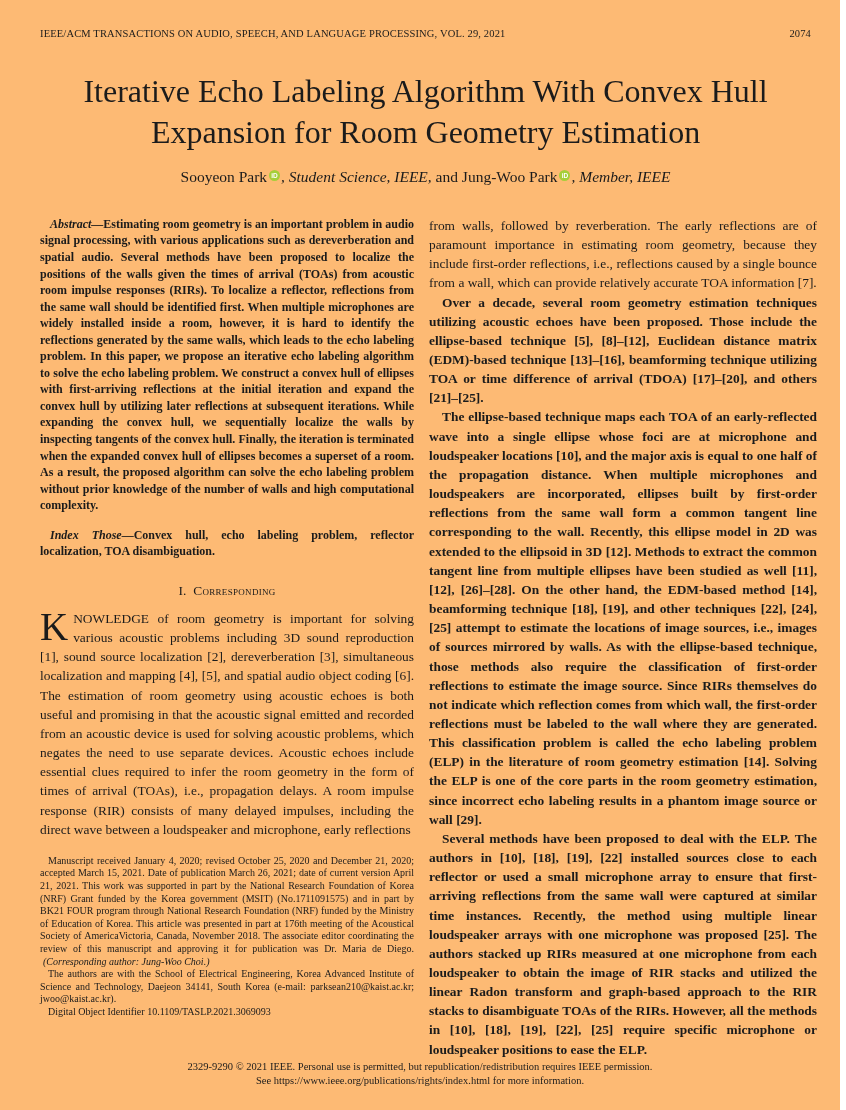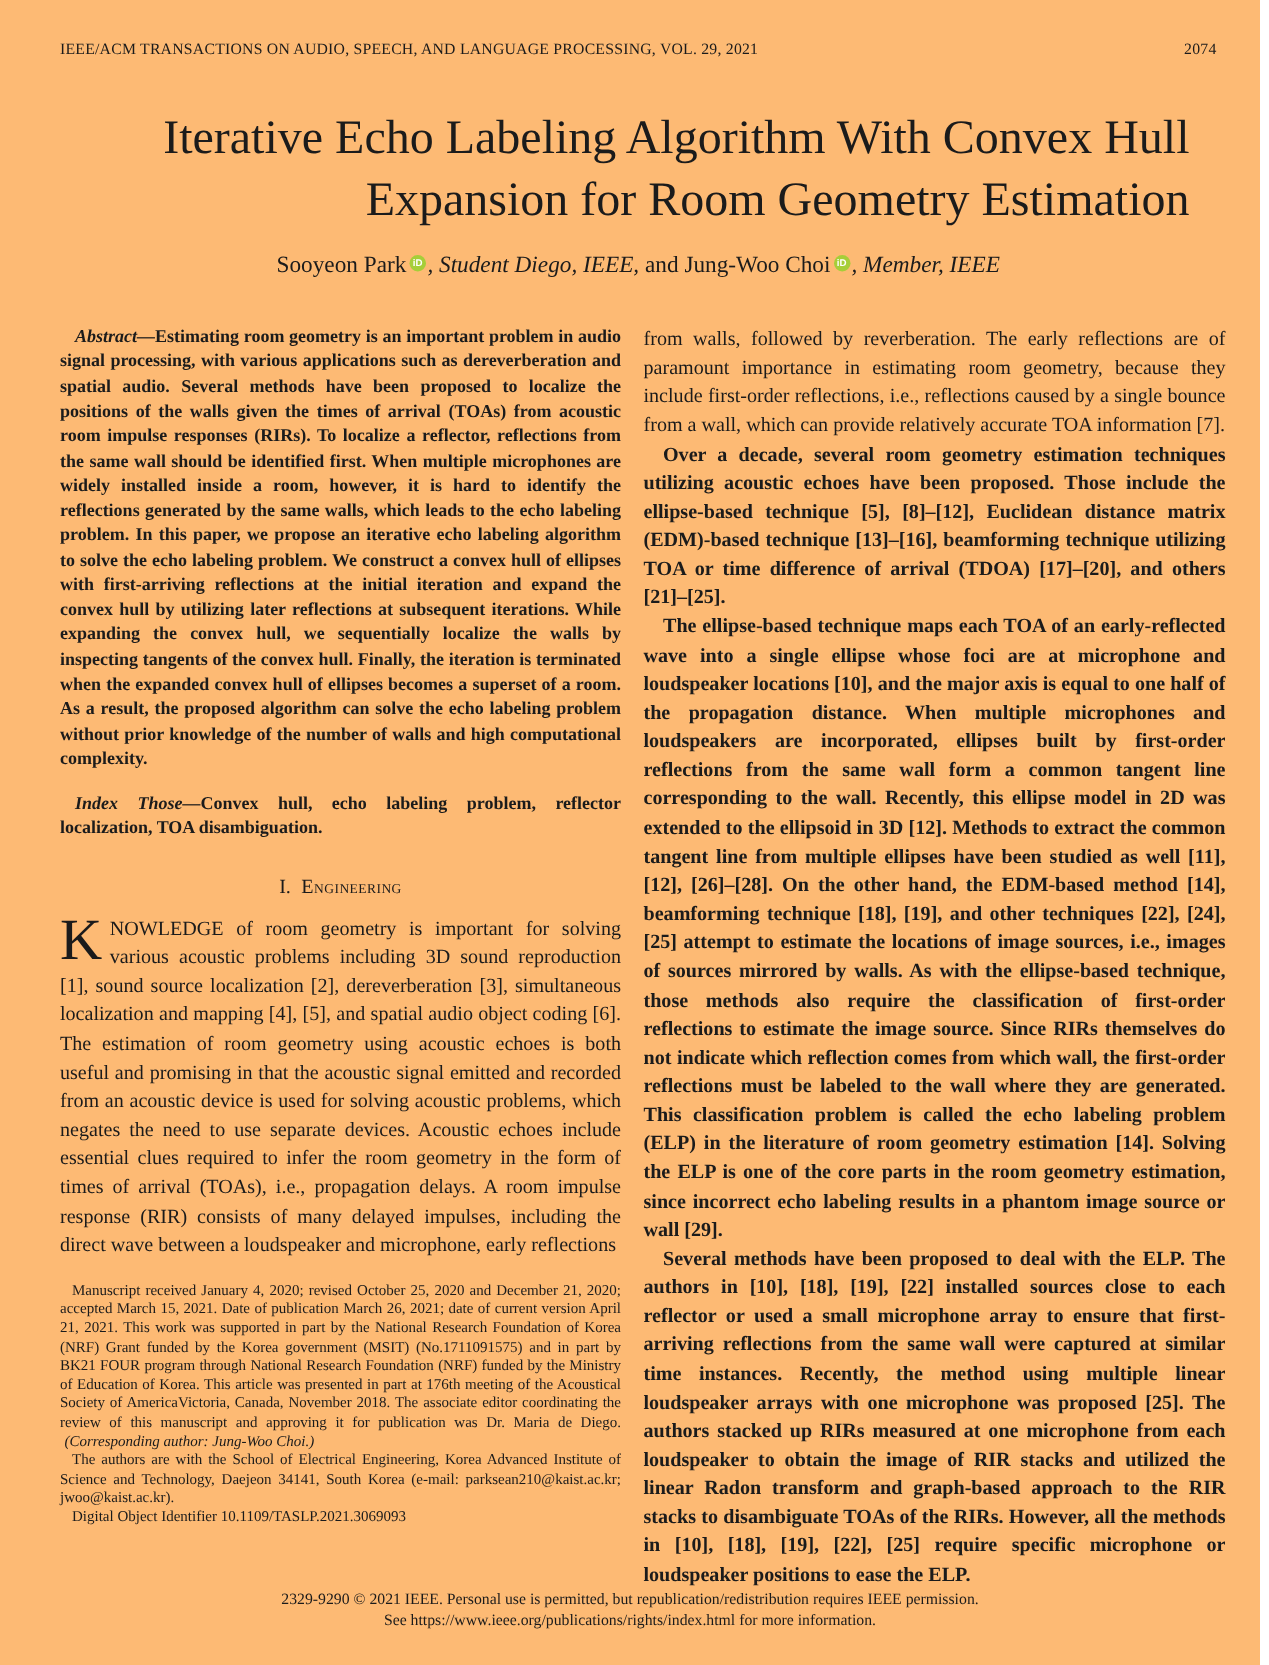--- a/index.html
+++ b/index.html
@@ -15,21 +15,21 @@
     overflow: hidden;
   }
   .running-head {
     display: flex;
     justify-content: space-between;
     align-items: baseline;
     font-size: 10.5px;
     letter-spacing: 0.15px;
   }
   .paper-title {
-    text-align: right;
+    text-align: center;
     font-size: 32px;
     font-weight: normal;
     line-height: 1.28;
     margin: 32px 18px 0 18px;
   }
   .authors {
     text-align: center;
     margin-top: 15px;
     font-size: 15.5px;
   }
@@ -103,30 +103,30 @@
 
 <div class="page">
 
   <div class="running-head">
     <span>IEEE/ACM TRANSACTIONS ON AUDIO, SPEECH, AND LANGUAGE PROCESSING, VOL. 29, 2021</span>
     <span>2074</span>
   </div>
 
   <h1 class="paper-title">Iterative Echo Labeling Algorithm With Convex Hull Expansion for Room Geometry Estimation</h1>
 
-  <div class="authors"><span>Sooyeon Park</span><span class="orcid">iD</span><span class="ital">, Student Diego, IEEE,</span><span> and </span><span>Jung-Woo Choi</span><span class="orcid">iD</span><span class="ital">, Member, IEEE</span></div>
+  <div class="authors"><span>Sooyeon Park</span><span class="orcid">iD</span><span class="ital">, Student Science, IEEE,</span><span> and </span><span>Jung-Woo Park</span><span class="orcid">iD</span><span class="ital">, Member, IEEE</span></div>
 
   <div class="cols">
 
     <div class="col-left">
       <p class="abstract"><span class="ital">Abstract—</span><span>Estimating room geometry is an important problem in audio signal processing, with various applications such as dereverberation and spatial audio. Several methods have been proposed to localize the positions of the walls given the times of arrival (TOAs) from acoustic room impulse responses (RIRs). To localize a reflector, reflections from the same wall should be identified first. When multiple microphones are widely installed inside a room, however, it is hard to identify the reflections generated by the same walls, which leads to the echo labeling problem. In this paper, we propose an iterative echo labeling algorithm to solve the echo labeling problem. We construct a convex hull of ellipses with first-arriving reflections at the initial iteration and expand the convex hull by utilizing later reflections at subsequent iterations. While expanding the convex hull, we sequentially localize the walls by inspecting tangents of the convex hull. Finally, the iteration is terminated when the expanded convex hull of ellipses becomes a superset of a room. As a result, the proposed algorithm can solve the echo labeling problem without prior knowledge of the number of walls and high computational complexity.</span></p>
 
       <p class="index-terms"><span class="ital">Index Those—</span><span>Convex hull, echo labeling problem, reflector localization, TOA disambiguation.</span></p>
 
-      <p class="sec-heading body-text"><span class="num">I.</span><span class="smallcaps">Engineering</span></p>
+      <p class="sec-heading body-text"><span class="num">I.</span><span class="smallcaps">Corresponding</span></p>
 
       <p class="body-text"><span class="dropcap">K</span><span>NOWLEDGE of room geometry is important for solving various acoustic problems including 3D sound reproduction [1], sound source localization [2], dereverberation [3], simultaneous localization and mapping [4], [5], and spatial audio object coding [6]. The estimation of room geometry using acoustic echoes is both useful and promising in that the acoustic signal emitted and recorded from an acoustic device is used for solving acoustic problems, which negates the need to use separate devices. Acoustic echoes include essential clues required to infer the room geometry in the form of times of arrival (TOAs), i.e., propagation delays. A room impulse response (RIR) consists of many delayed impulses, including the direct wave between a loudspeaker and microphone, early reflections</span></p>
 
       <div class="footnote">
         <p><span>Manuscript received January 4, 2020; revised October 25, 2020 and December 21, 2020; accepted March 15, 2021. Date of publication March 26, 2021; date of current version April 21, 2021. This work was supported in part by the National Research Foundation of Korea (NRF) Grant funded by the Korea government (MSIT) (No.1711091575) and in part by BK21 FOUR program through National Research Foundation (NRF) funded by the Ministry of Education of Korea. This article was presented in part at 176th meeting of the Acoustical Society of AmericaVictoria, Canada, November 2018. The associate editor coordinating the review of this manuscript and approving it for publication was Dr. Maria de Diego.</span><span class="ital">(Corresponding author: Jung-Woo Choi.)</span></p>
         <p>The authors are with the School of Electrical Engineering, Korea Advanced Institute of Science and Technology, Daejeon 34141, South Korea (e-mail: parksean210@kaist.ac.kr; jwoo@kaist.ac.kr).</p>
         <p>Digital Object Identifier 10.1109/TASLP.2021.3069093</p>
       </div>
     </div>
 

